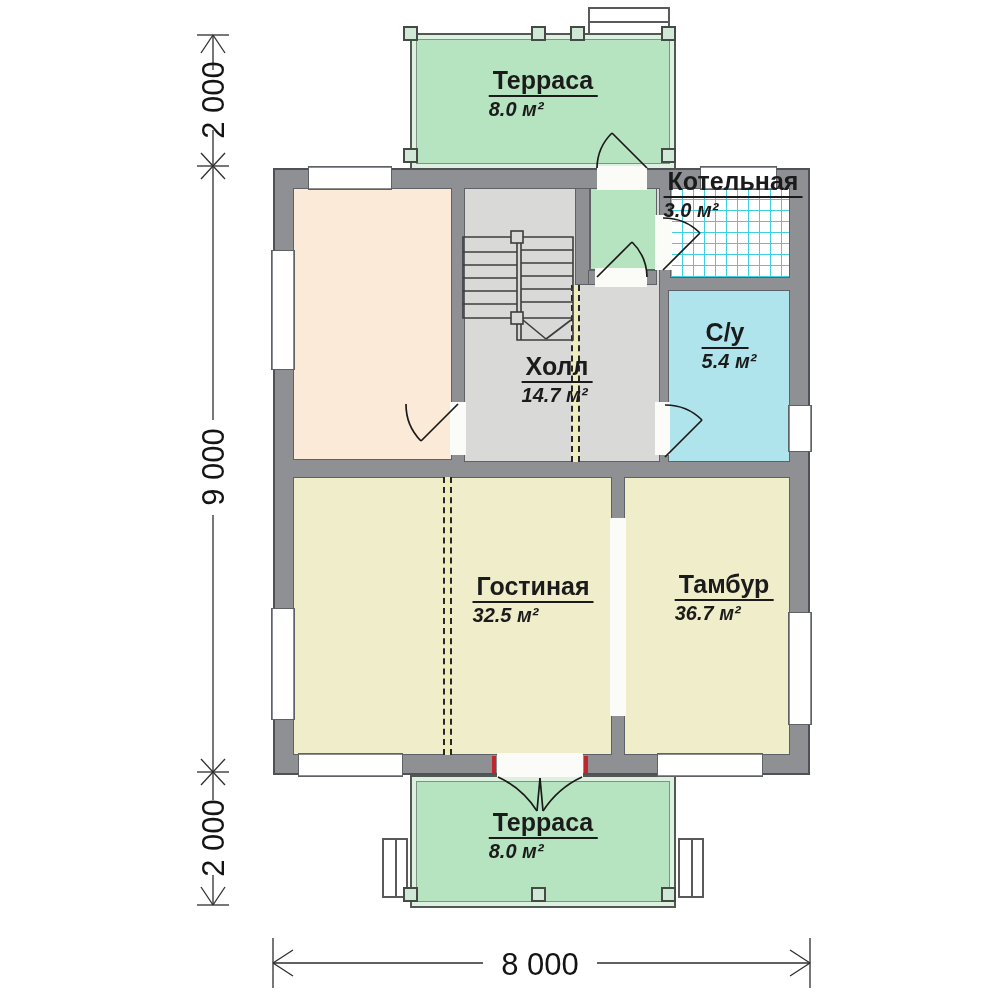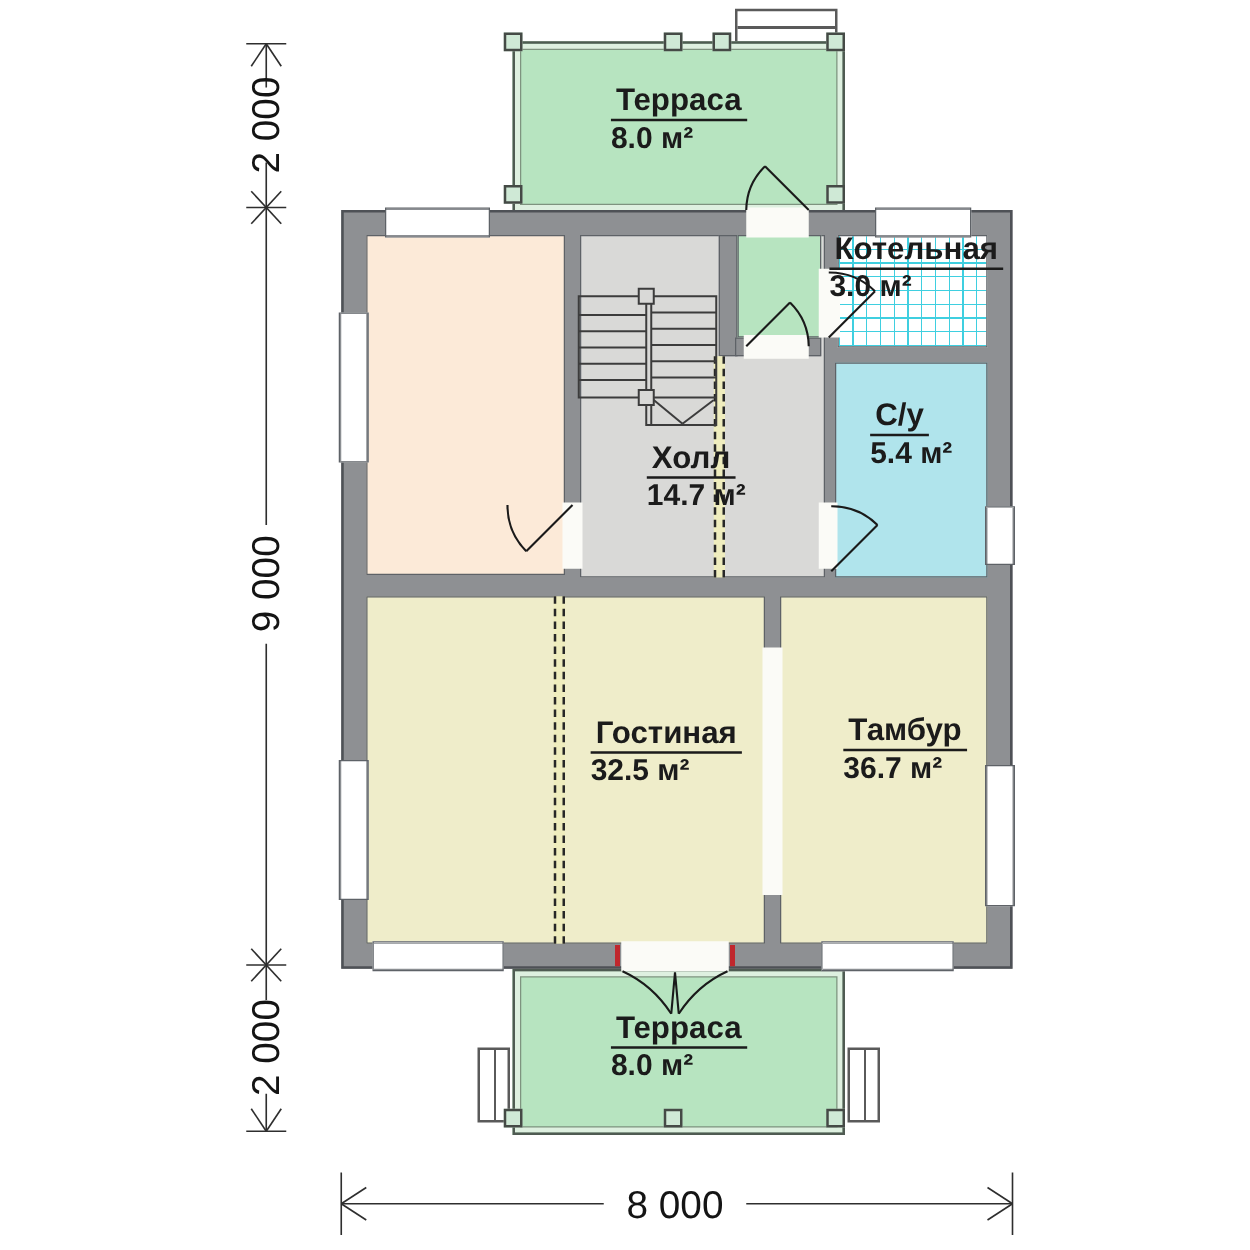--- a/index.html
+++ b/index.html
@@ -29,21 +29,21 @@
   .win{background:#fff;border:1.5px solid #5e6267;}
   .win-h{box-shadow:inset 0 7px 0 -6px #8b8e92, inset 0 -7px 0 -6px #8b8e92;}
   .win-v{box-shadow:inset 7px 0 0 -6px #8b8e92, inset -7px 0 0 -6px #8b8e92;}
 
   
   .dash{width:9px;background:#efedbe;border-left:2px dashed #272727;border-right:2px dashed #272727;}
 
   
   .room-label{position:absolute;transform:translateX(-50%);text-align:left;color:#1b1b1b;line-height:1.12;white-space:nowrap;}
   .room-name{display:inline-block;font-size:25px;font-weight:700;border-bottom:2px solid #1b1b1b;padding:0 4px 1px;}
-  .room-area{font-size:24px;font-weight:700;margin-top:1px;}
+  .room-area{font-size:20px;font-weight:700;margin-top:1px;font-style:italic;}
 
   svg text{font-family:"Liberation Sans", sans-serif;font-size:31px;fill:#141414;}
   .overlay{position:absolute;left:0;top:0;pointer-events:none;}
 </style>
 </head>
 <body>
 
 <div class="canvas">
 
   <div class="abs steps steps-h" style="left:588px;top:7px;width:82px;height:28px"></div>
@@ -183,21 +183,21 @@
     <text x="213" y="100" transform="rotate(-90 213 100)" text-anchor="middle" dominant-baseline="central">2 000</text>
     <text x="213" y="467" transform="rotate(-90 213 467)" text-anchor="middle" dominant-baseline="central">9 000</text>
     <text x="213" y="838" transform="rotate(-90 213 838)" text-anchor="middle" dominant-baseline="central">2 000</text>
     <text x="540" y="964" text-anchor="middle" dominant-baseline="central">8 000</text>
   </svg>
 
   <div class="room-label" style="left:543px;top:66px">
     <div class="room-name">Терраса</div>
     <div class="room-area">8.0 м²</div>
   </div>
-  <div class="room-label" style="left:733px;top:185px">
+  <div class="room-label" style="left:733px;top:167px">
     <div class="room-name">Котельная</div>
     <div class="room-area">3.0 м²</div>
   </div>
   <div class="room-label" style="left:557px;top:352px">
     <div class="room-name">Холл</div>
     <div class="room-area">14.7 м²</div>
   </div>
   <div class="room-label" style="left:729px;top:318px">
     <div class="room-name">С/у</div>
     <div class="room-area">5.4 м²</div>

